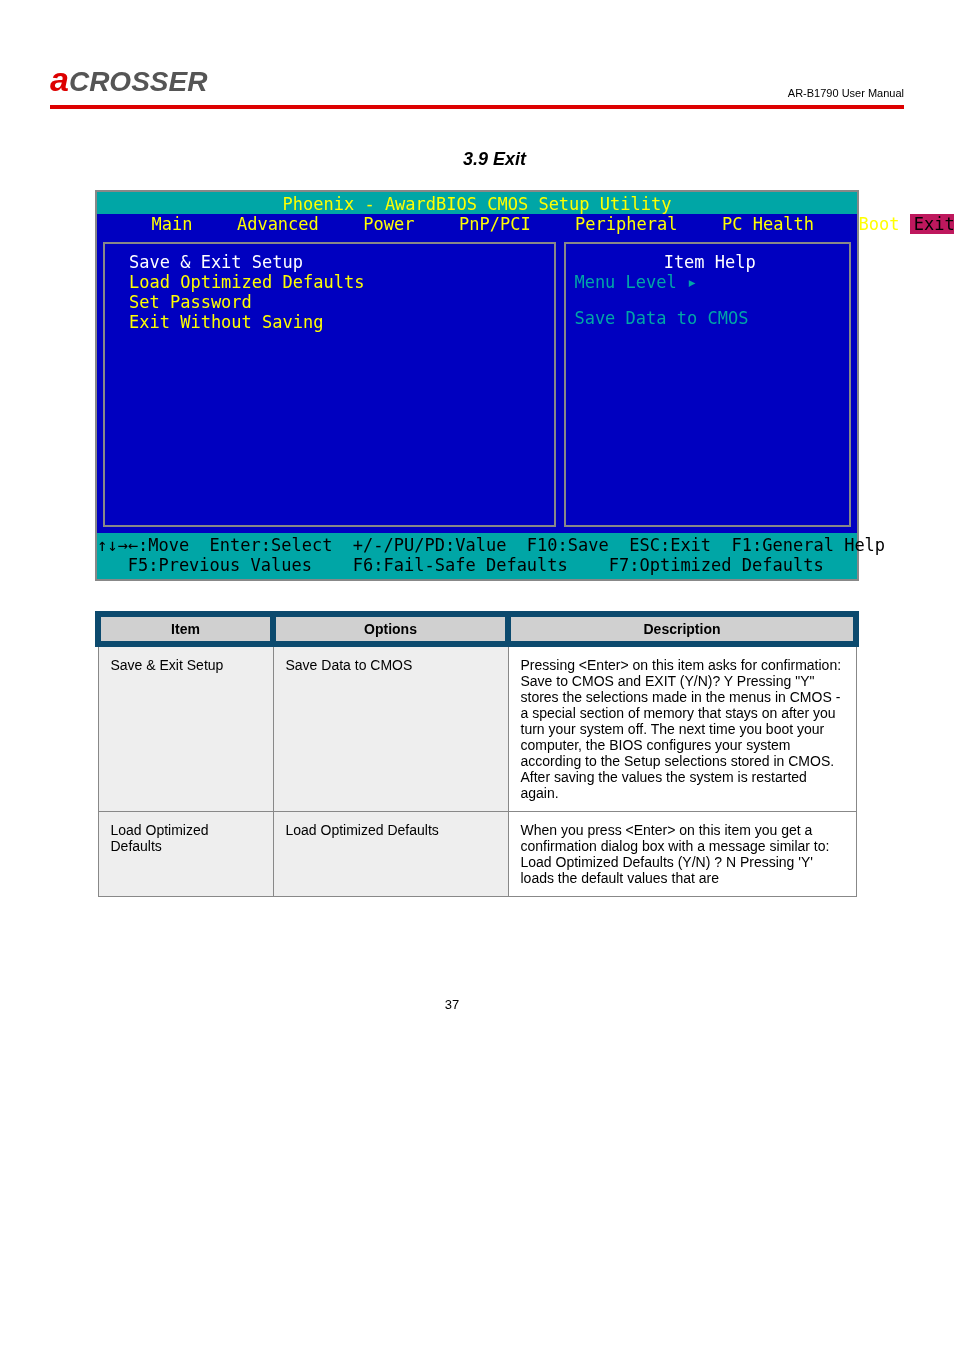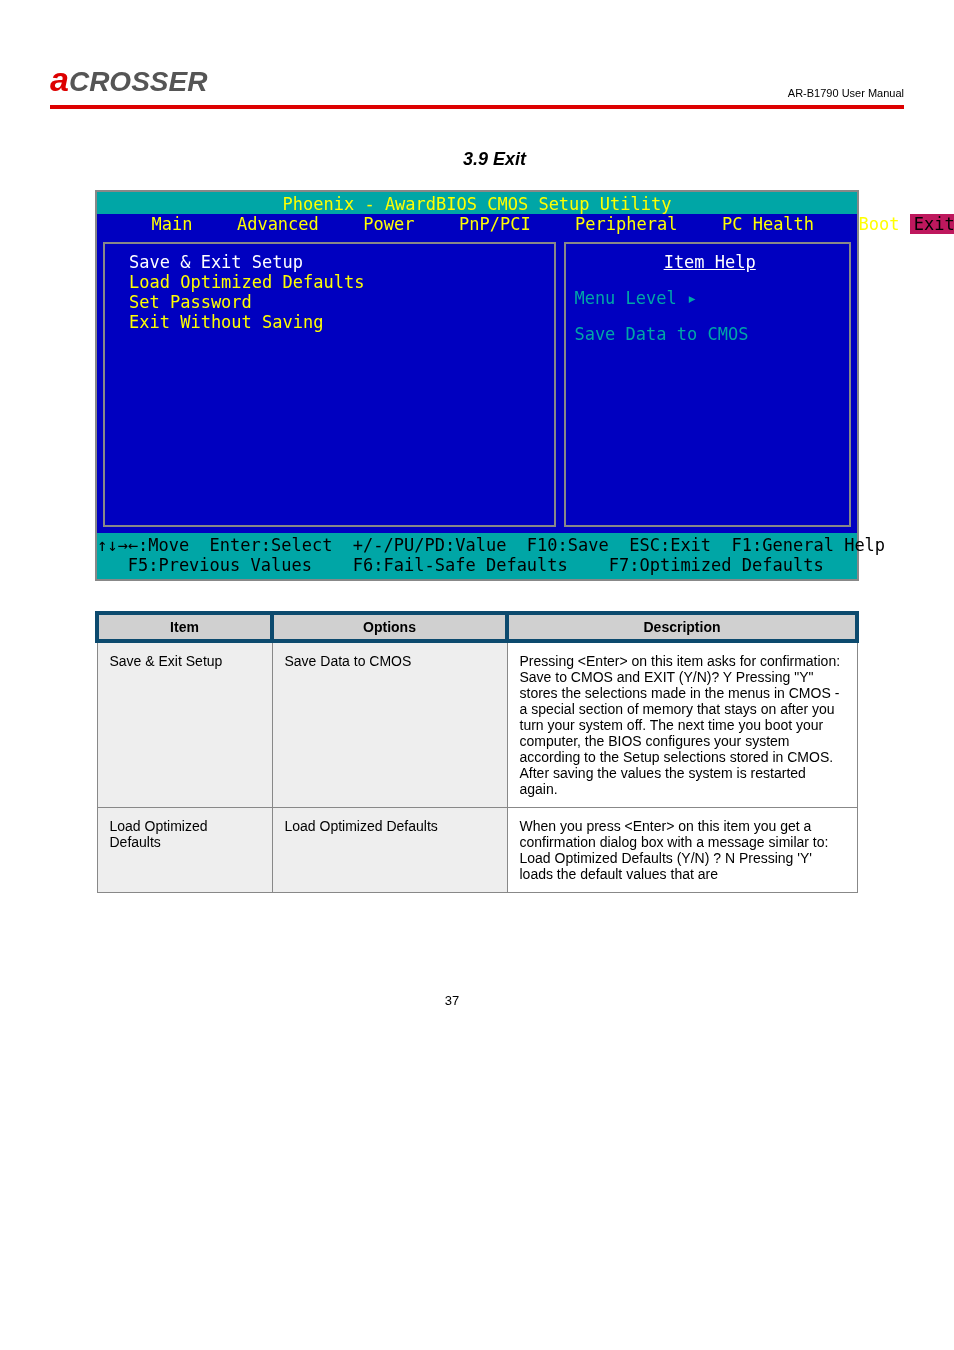--- a/index.html
+++ b/index.html
@@ -96,43 +96,41 @@
   border: 2px solid #888;
   margin: 6px 6px 6px 4px;
   padding: 8px 4px 8px 8px;
   font-family: "DejaVu Sans Mono", "Courier New", monospace;
   font-size: 17px;
   color: #00a6a6;
 }
 .bios-right .help-title {
   text-align: center;
   color: #fff;
-  margin-bottom: 16px;
-  text-decoration: underline;
 }
 .bios-right .ml {
   margin-bottom: 16px;
 }
 .bios-footer {
   background: #00a6a6;
   color: #000;
   font-family: "DejaVu Sans Mono", "Courier New", monospace;
   font-size: 17px;
   padding: 2px 8px 4px 0;
   white-space: pre;
 }
 .data-table {
   border-collapse: collapse;
   margin: 30px 45px 0 45px;
   width: calc(100% - 90px);
   font-size: 14px;
 }
 .data-table th {
   background: #d0d0d0;
-  border: 4px solid #0c4a6e;
+  border: 6px solid #0c4a6e;
   padding: 4px 8px;
   text-align: center;
   font-weight: bold;
 }
 .data-table td {
   border: 1px solid #888;
   padding: 10px 12px;
   vertical-align: top;
 }
 .data-table td.c1, .data-table td.c2 {

